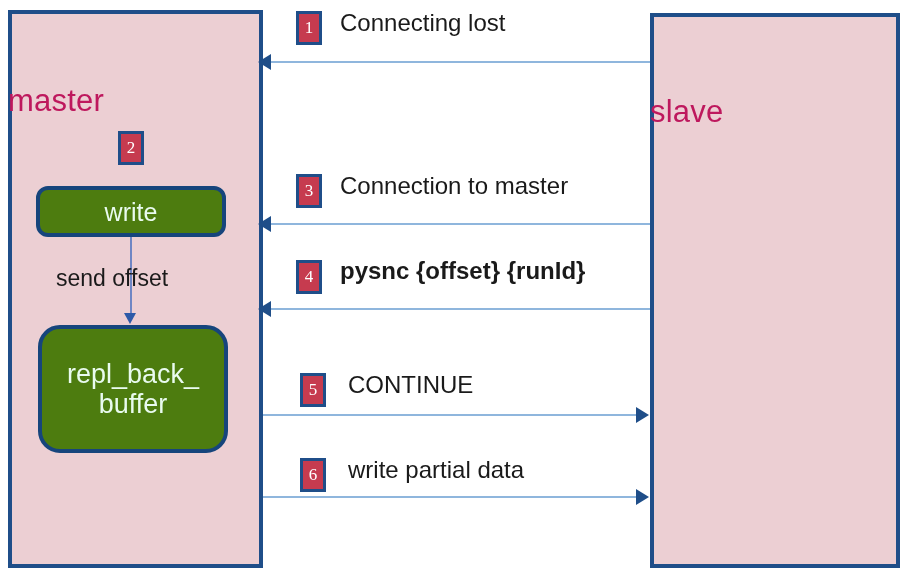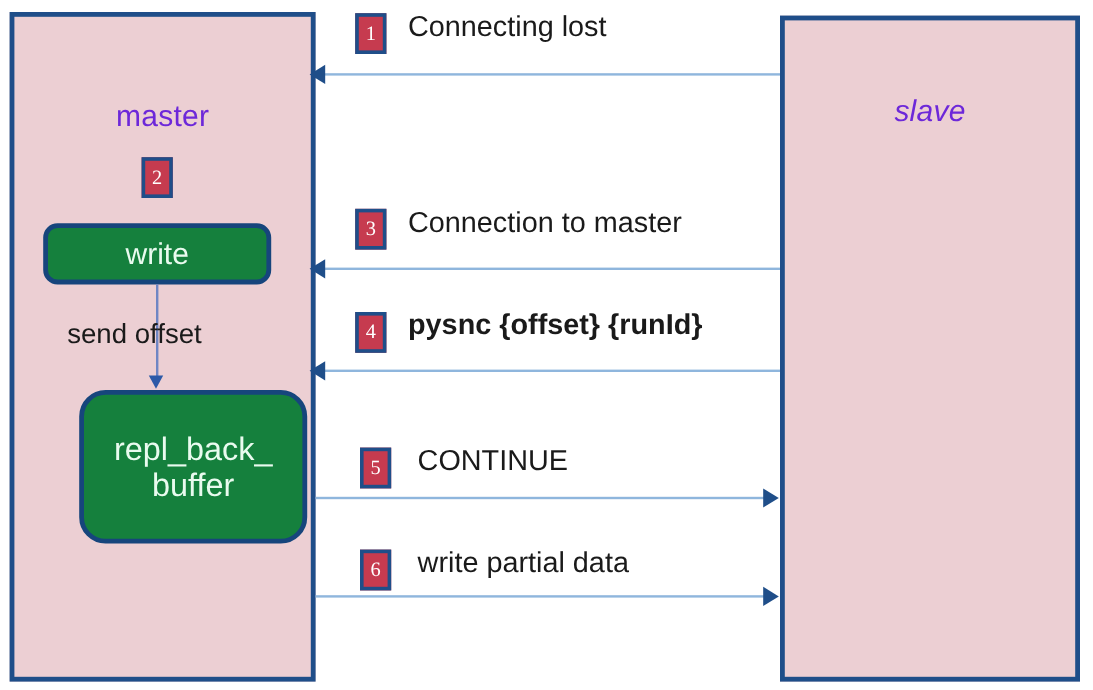--- a/index.html
+++ b/index.html
@@ -22,66 +22,64 @@
     background: #eccfd3;
     border: 4px solid #1f4e89;
     box-sizing: border-box;
   }
   #master-panel { left: 8px;   top: 10px; width: 255px; height: 558px; }
   #slave-panel  { left: 650px; top: 13px; width: 250px; height: 555px; }
 
   .node-title {
     position: absolute;
     width: 100%;
-    text-align: center;
-    font-size: 25px;
-    color: #6d28d9;
+    font-size: 31px;
+    color: #be185d;
     letter-spacing: 0.2px;
   }
   #master-title { top: 83px; }
-  #slave-title  { top: 79px; font-style: italic; }
+  #slave-title  { top: 94px; }
 
   
   .step-badge {
     position: absolute;
     width: 26px;
     height: 34px;
     background: #c63b4f;
     border: 3px solid #1f4e89;
     box-sizing: border-box;
     color: #ffffff;
     font-size: 17px;
     line-height: 28px;
     text-align: center;
     font-family: "Liberation Serif", serif;
   }
 
   
   .green-box {
     position: absolute;
-    background: #15803d;
+    background: #4d7c0f;
     border: 4px solid #16457c;
     border-radius: 12px;
     box-sizing: border-box;
     color: #e9fbef;
     display: flex;
     align-items: center;
     justify-content: center;
     text-align: center;
     line-height: 1.12;
   }
   #write-box {
     left: 36px; top: 186px; width: 190px; height: 51px;
     font-size: 25px;
   }
   #repl-box {
     left: 38px; top: 325px; width: 190px; height: 128px;
     border-radius: 22px;
     font-size: 27px;
-    margin-left: 28px;
   }
 
   
   .v-line {
     position: absolute;
     width: 2px;
     background: #6f86c4;
   }
   .v-arrowhead {
     position: absolute;

